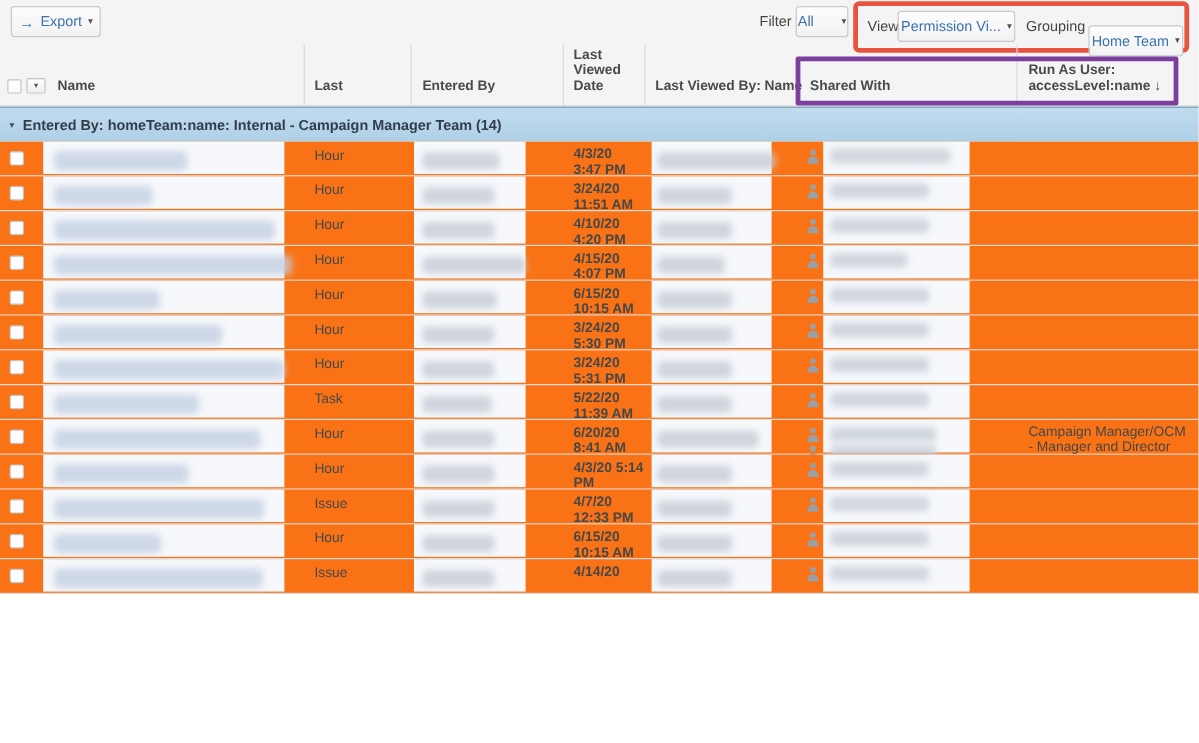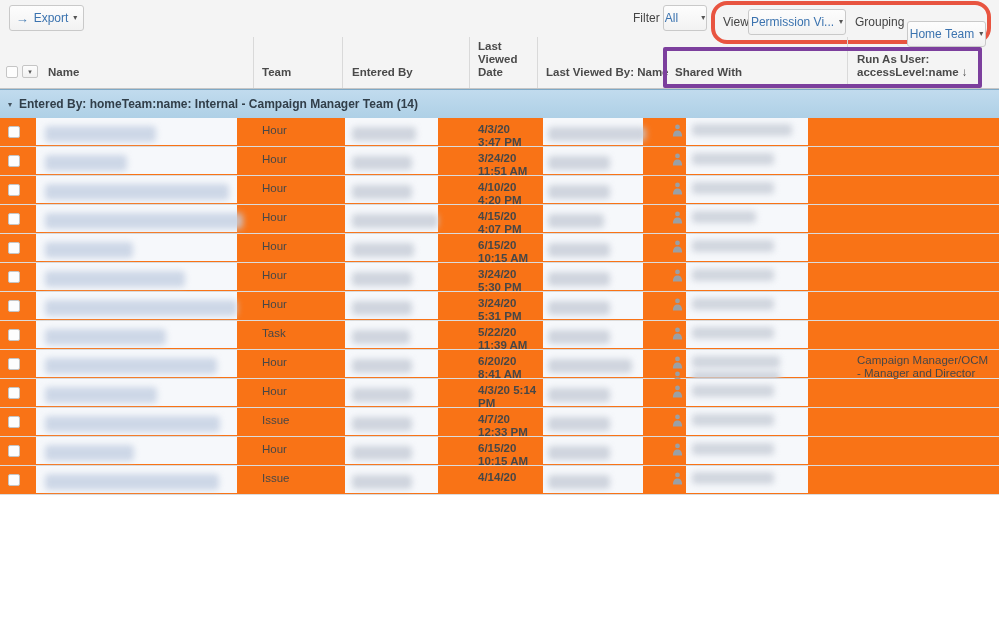--- a/index.html
+++ b/index.html
@@ -22,21 +22,21 @@
     color:#3b73af; padding:0 8px; white-space:nowrap;
   }
   .caret { font-size:8px; color:#555; line-height:1; }
   .arrow-ico { color:#4a7fb5; font-weight:bold; font-size:13px; line-height:1; }
   .tool-lbl { position:absolute; top:5px; height:26px; line-height:26px; font-size:12px; color:#444; }
   .export-btn { left:9px; top:5px; width:75px; }
   .filter-lbl { left:633px; }
   .all-btn { left:663px; top:5px; width:44px;gap:23px; }
   .red-box {
     position:absolute; left:711px; top:1px; width:280px; height:43px;
-    border:4px solid #e85440; border-radius:16px; background:transparent;
+    border:4px solid #e85440; border-radius:5px; background:transparent;
   }
   .red-box .in-lbl { position:absolute; top:0; height:35px; line-height:35px; font-size:12px; color:#444; }
   .view-lbl { left:8px; }
   .view-btn { left:33px; top:4px; width:98px; }
   .grouping-lbl { left:140px; }
   .home-btn { left:192px; top:4px; width:79px;margin-top:12px; }
   
   .col-sep { position:absolute; top:37px; width:1px; height:51px; background:#d9d9d9; }
   .hdr-lbl {
     position:absolute; bottom:9px; font-size:11.5px; font-weight:bold; color:#4a4a4a;
@@ -125,21 +125,21 @@
     <div class="col-sep" style="left:342px"></div>
     <div class="col-sep" style="left:469px"></div>
     <div class="col-sep" style="left:537px"></div>
     <div class="col-sep" style="left:847px"></div>
 
     <span class="cb hdr-cb"></span>
     <span class="hdr-cb-dd">
       <span class="caret">▾</span>
     </span>
     <span class="hdr-lbl" style="left:48px">Name</span>
-    <span class="hdr-lbl" style="left:262px">Team</span>
+    <span class="hdr-lbl" style="left:262px">Last</span>
     <span class="hdr-lbl" style="left:352px">Entered By</span>
     <span class="hdr-lbl" style="left:478px; width:50px">Last Viewed Date</span>
     <span class="hdr-lbl" style="left:546px">Last Viewed By: Name</span>
     <span class="hdr-lbl" style="left:675px">Shared With</span>
     <span class="hdr-lbl" style="left:857px">
       <span style="display:block">Run As User:</span>
       <span style="display:block">accessLevel:name ↓</span>
     </span>
 
     <div class="purple-box"></div>

